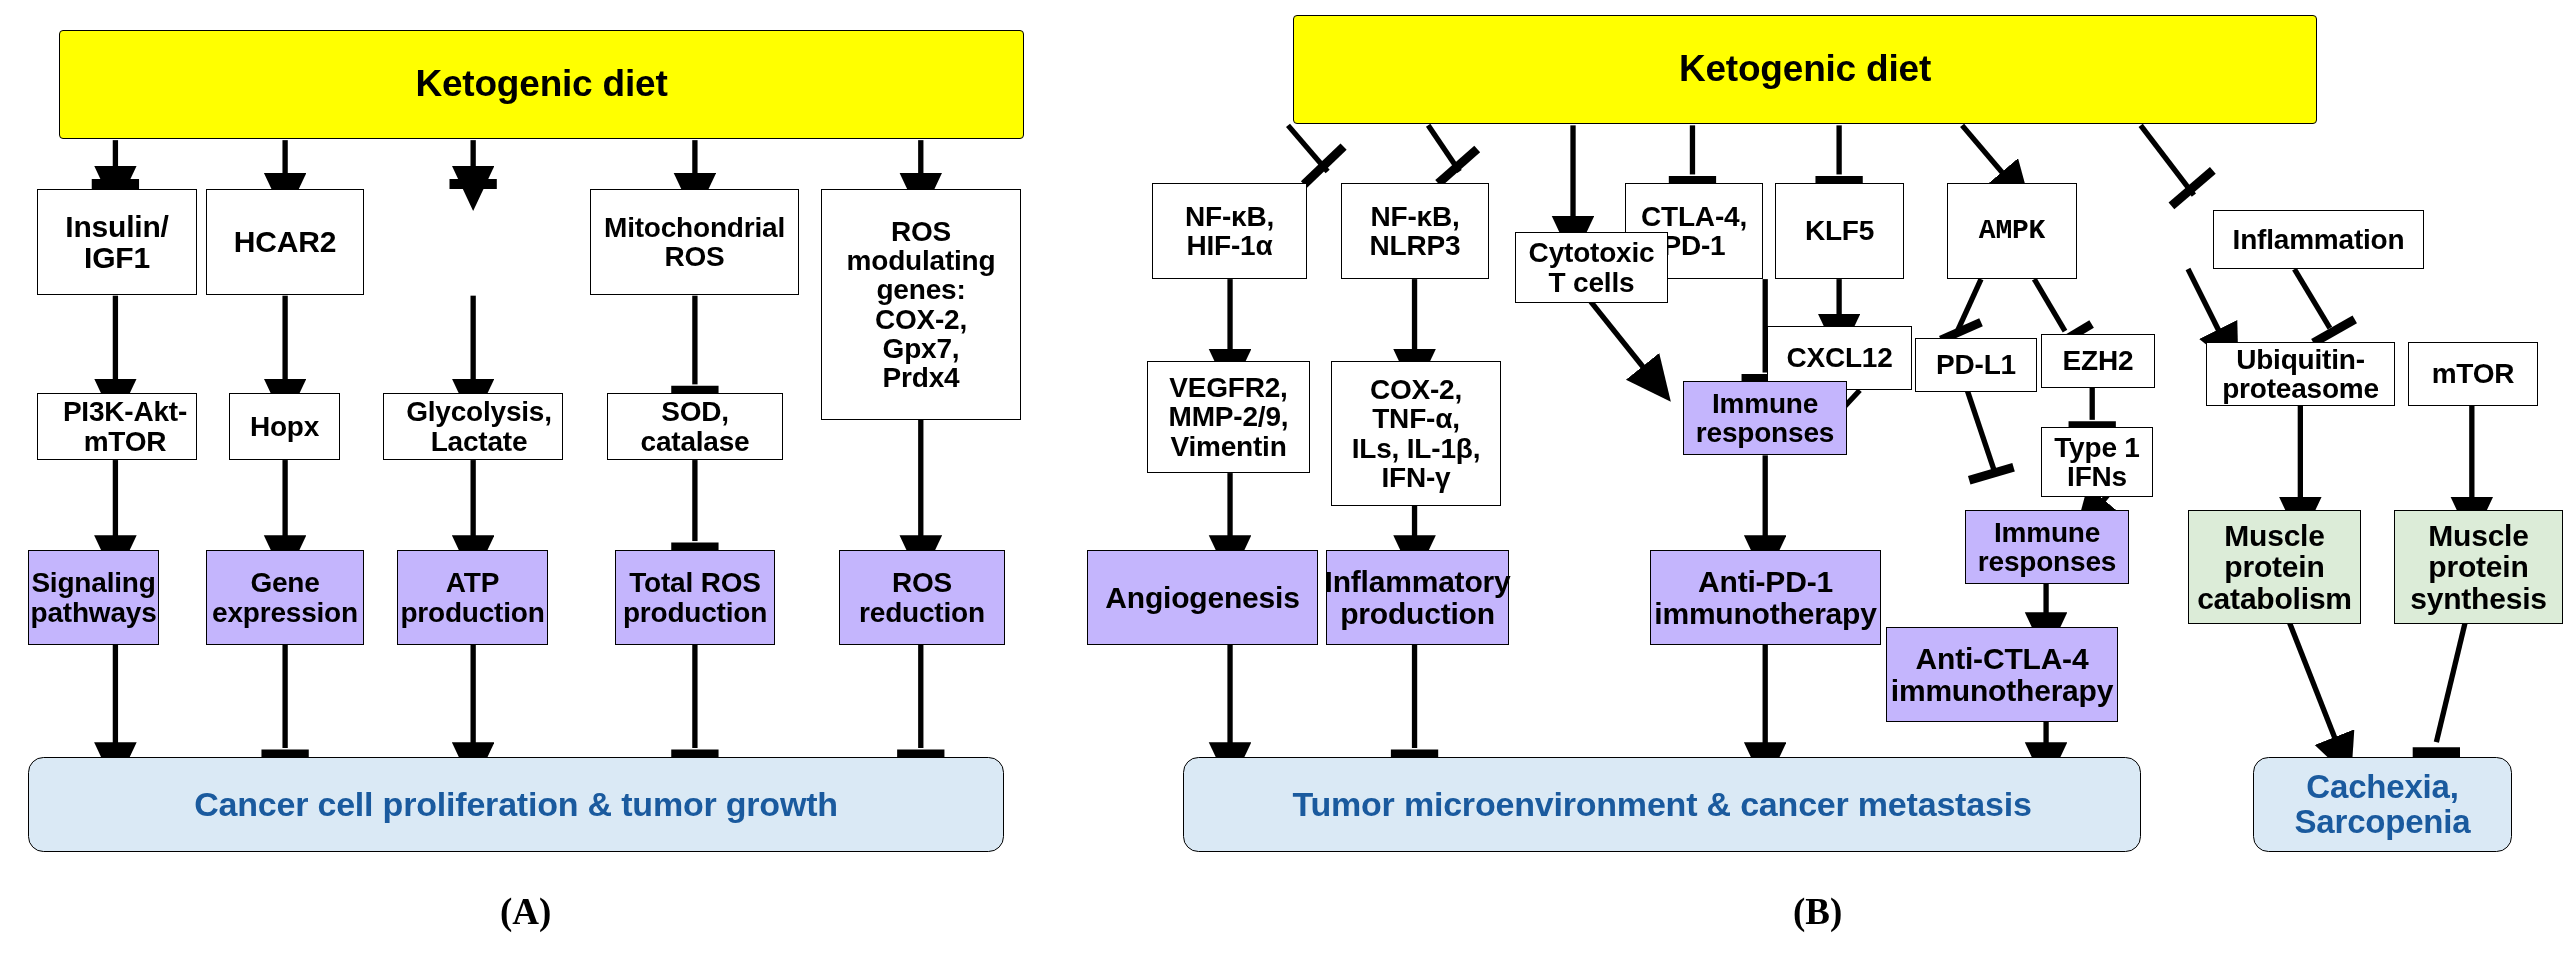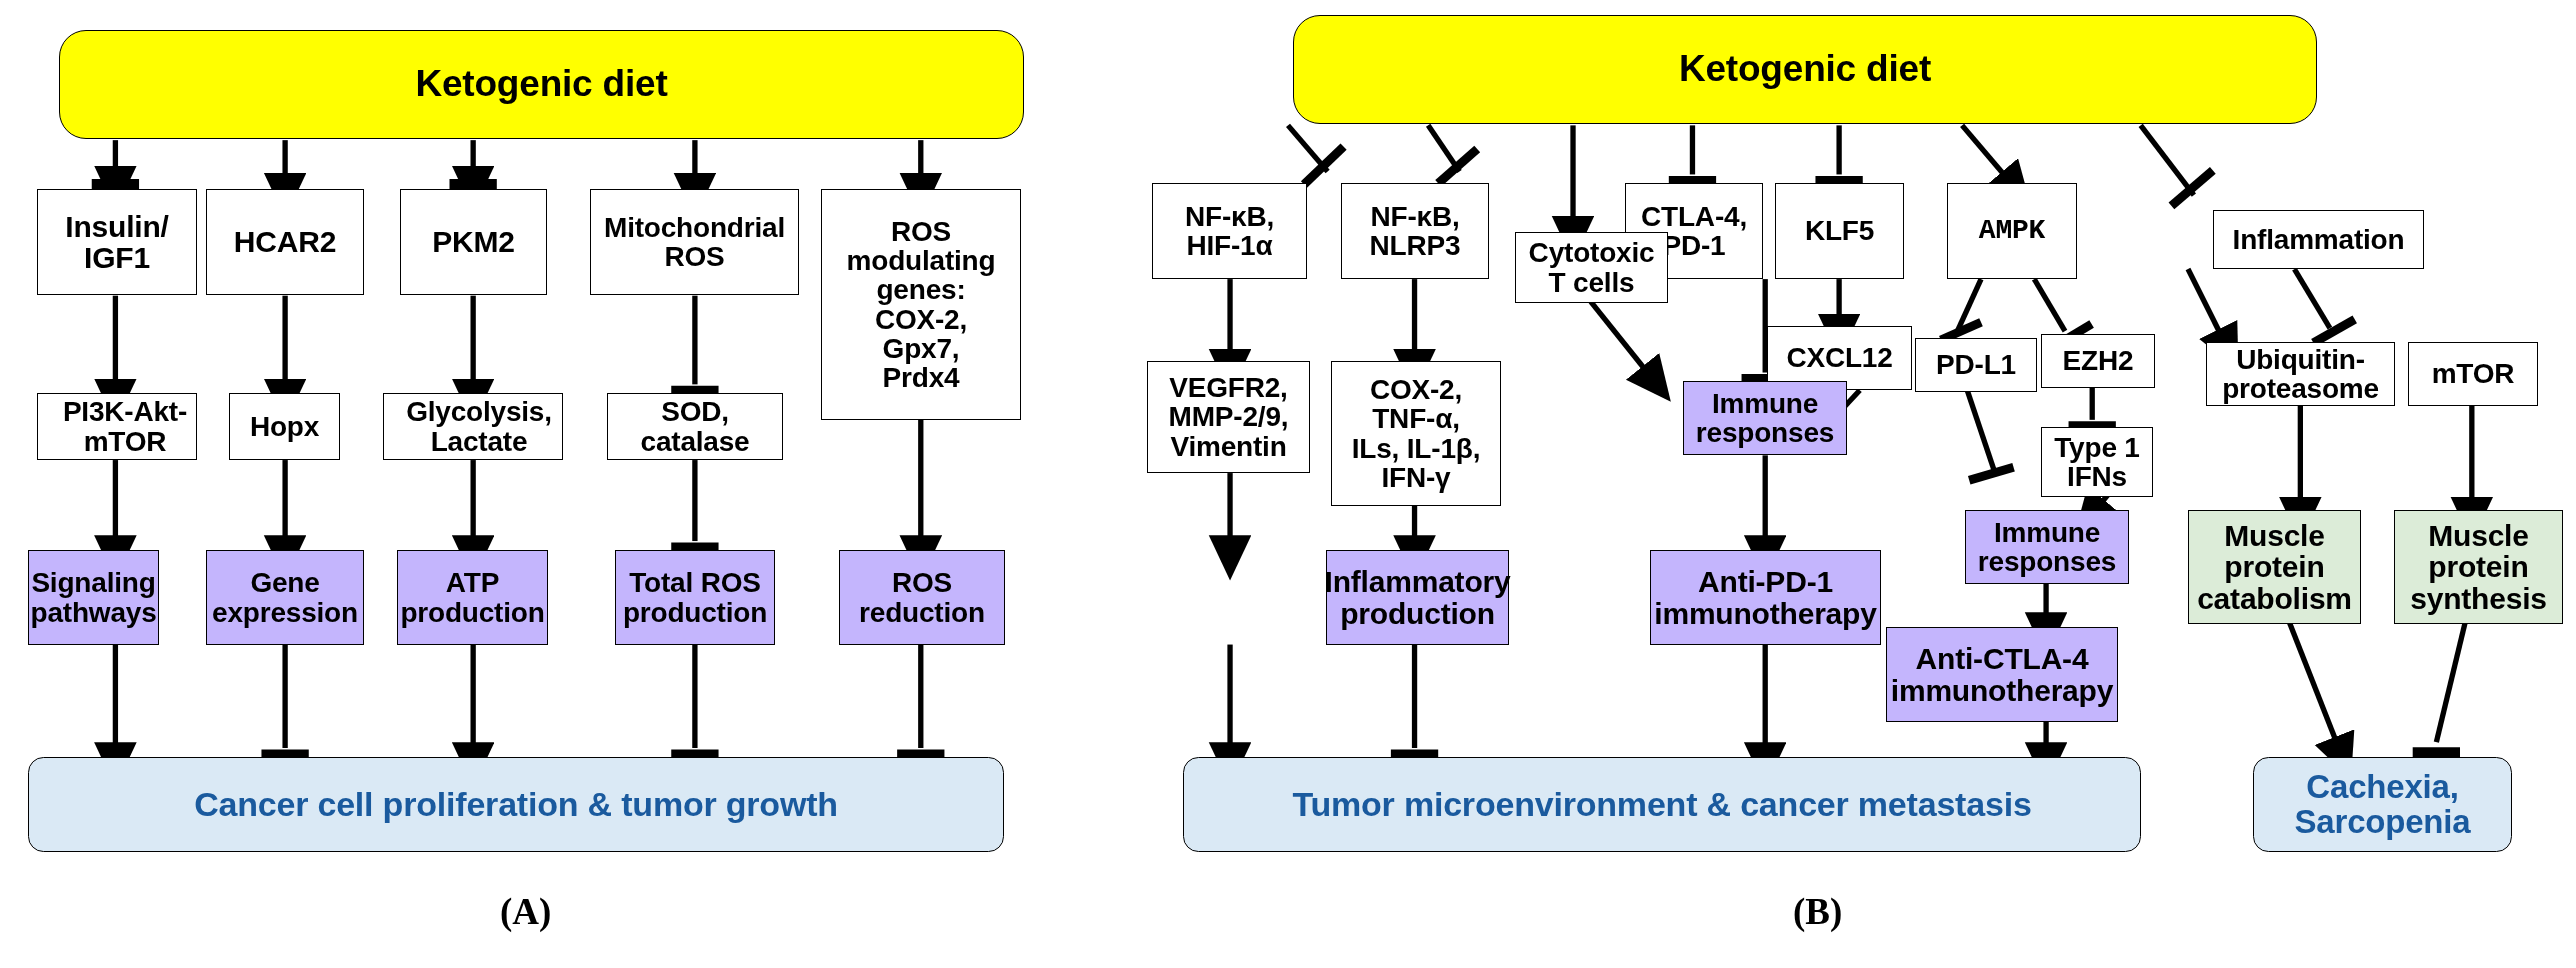--- a/index.html
+++ b/index.html
@@ -5,21 +5,21 @@
   html,body{margin:0;padding:0;background:#ffffff;}
   body{font-family:"Liberation Sans", sans-serif;}
   #stage{position:relative;width:2576px;height:968px;background:#fff;overflow:hidden;}
   svg#wires{position:absolute;left:0;top:0;width:2576px;height:968px;pointer-events:none;}
   .node{position:absolute;box-sizing:border-box;display:flex;align-items:center;justify-content:center;
         text-align:center;font-weight:bold;color:#000;line-height:1.04;letter-spacing:-0.2px;
         white-space:pre-line;z-index:3;}
   .rect{border:1.8px solid #000;background:#fff;}
   .peach{border:1.8px solid #000;background:#c4b5fd;}
   .green{border:1.8px solid #000;background:#dcecd8;}
-  .yellow{background:#ffff00;border:1.8px solid #000;border-radius:27px;font-size:37px;}
+  .yellow{background:#ffff00;border:1.8px solid #000;border-radius:4px;font-size:37px;}
   .blue{background:#dae9f5;border:1.8px solid #000;border-radius:15.4px;color:#1a5a9e;}
   .panel-label{position:absolute;font-family:"Liberation Serif", serif;font-weight:bold;
                font-size:37px;color:#000;z-index:4;}
 </style>
 </head>
 <body>
 
 <div id="stage">
 
   <svg id="wires" viewBox="0 0 4356 1637" xmlns="http://www.w3.org/2000/svg">
@@ -128,21 +128,20 @@
       <line x1="4185" y1="985" x2="4120" y2="1255"></line>
       <line x1="4080" y1="1272" x2="4160" y2="1272" stroke-width="17"></line>
     </g>
   </svg>
 
   <div class="node yellow" style="left:59px;top:30px;width:965px;height:109px;">Ketogenic diet</div>
 
   <div class="node rect" style="left:37px;top:189px;width:160px;height:106px;font-size:30px;">Insulin/
 IGF1</div>
   <div class="node rect" style="left:206px;top:189px;width:158px;height:106px;font-size:30px;">HCAR2</div>
-  <div class="node rect" style="left:400px;top:189px;width:147px;height:106px;font-size:30px;">PKM2</div>
   <div class="node rect" style="left:590px;top:189px;width:209px;height:106px;font-size:28px;">Mitochondrial
 ROS</div>
   <div class="node rect" style="left:821px;top:189px;width:200px;height:231px;font-size:28px;">ROS
 modulating
 genes:
 COX-2,
 Gpx7,
 Prdx4</div>
 
   <div class="node rect" style="left:37px;top:393px;width:160px;height:67px;font-size:28px;padding-left:16px;">PI3K-Akt-
@@ -195,20 +194,21 @@
   <div class="node rect" style="left:2041px;top:427px;width:112px;height:70px;font-size:28px;">Type 1
 IFNs</div>
   <div class="node rect" style="left:2206px;top:342px;width:189px;height:64px;font-size:28px;">Ubiquitin-
 proteasome</div>
   <div class="node rect" style="left:2408px;top:342px;width:130px;height:64px;font-size:28px;">mTOR</div>
 
   <div class="node peach" style="left:1683px;top:381px;width:164px;height:74px;font-size:28px;">Immune
 responses</div>
   <div class="node peach" style="left:1965px;top:510px;width:164px;height:74px;font-size:28px;">Immune
 responses</div>
+  <div class="node peach" style="left:1087px;top:550px;width:231px;height:95px;font-size:30px;">Angiogenesis</div>
   <div class="node peach" style="left:1326px;top:550px;width:183px;height:95px;font-size:30px;">Inflammatory
 production</div>
   <div class="node peach" style="left:1650px;top:550px;width:231px;height:95px;font-size:30px;">Anti-PD-1
 immunotherapy</div>
   <div class="node peach" style="left:1886px;top:627px;width:232px;height:95px;font-size:30px;">Anti-CTLA-4
 immunotherapy</div>
   <div class="node green" style="left:2188px;top:510px;width:173px;height:114px;font-size:30px;">Muscle
 protein
 catabolism</div>
   <div class="node green" style="left:2394px;top:510px;width:169px;height:114px;font-size:30px;">Muscle

